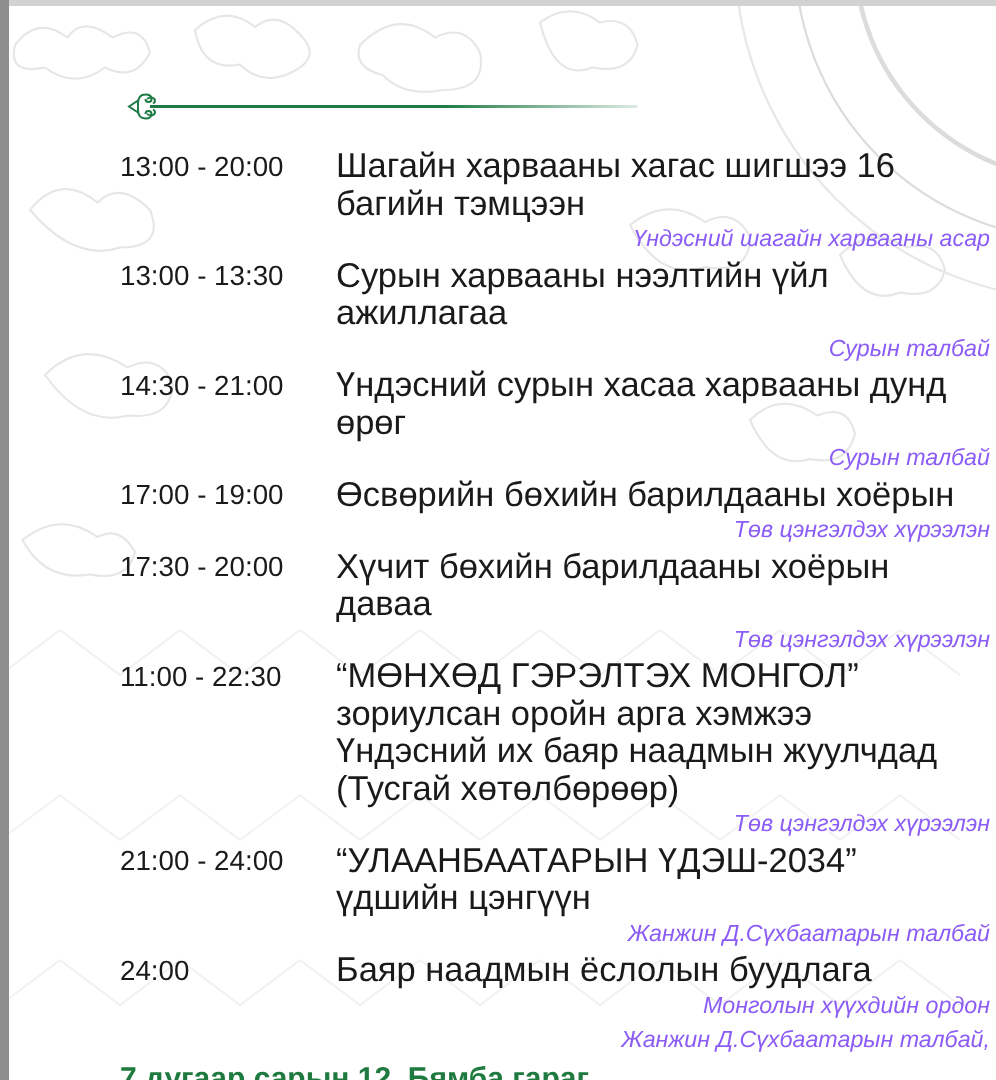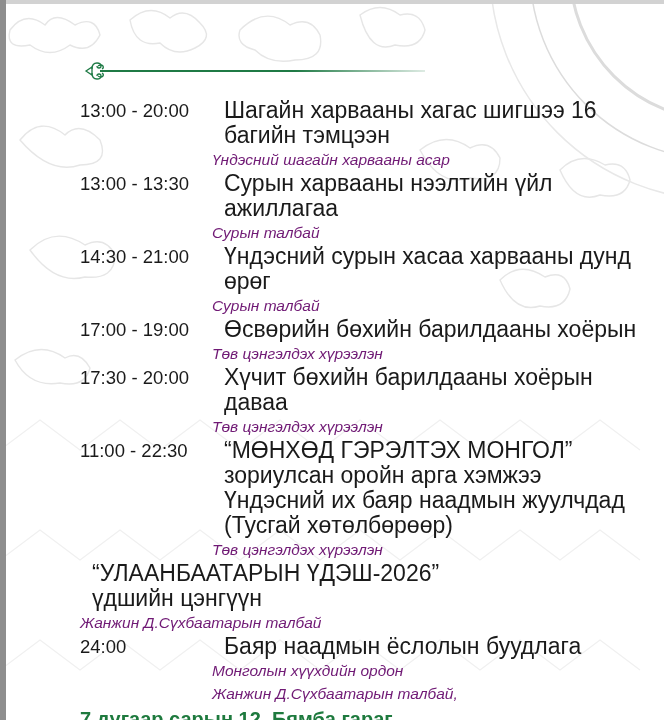--- a/index.html
+++ b/index.html
@@ -16,21 +16,21 @@
   .divider-line {
     position: absolute; left: 100px; top: 70px; width: 325px; height: 2px;
     background: linear-gradient(to right, #1f7a45 0%, #1f7a45 60%, rgba(31,122,69,0.15) 100%);
     z-index: 2;
   }
   .schedule { position: absolute; left: 80px; top: 98px; width: 580px; z-index: 3; }
   .event { display: flex; }
   .time { width: 132px; flex: none; font-size: 18.5px; line-height: 25px; white-space: nowrap; }
   .desc { flex: 1; }
   .title { font-size: 23px; line-height: 25px; margin-left: 12px; }
-  .venue { font-size: 15.5px; line-height: 23px; font-style: italic; color: #701a75; }
+  .venue { font-size: 15.5px; line-height: 23px; font-style: italic; color: #8b5cf6; text-align: right; }
   .next-heading {
     position: absolute; left: 80px; top: 708px; z-index: 3;
     font-size: 20px; font-weight: bold; color: #1e7a3e; white-space: nowrap;
   }
 </style>
 </head>
 <body>
 
 <div class="top-strip"></div>
 <div class="left-strip"></div>
@@ -119,22 +119,23 @@
     <div class="desc">
       <div class="title">“МӨНХӨД ГЭРЭЛТЭХ МОНГОЛ”</div>
       <div class="title">зориулсан оройн арга хэмжээ</div>
       <div class="title">Үндэсний их баяр наадмын жуулчдад</div>
       <div class="title">(Тусгай хөтөлбөрөөр)</div>
       <div class="venue">Төв цэнгэлдэх хүрээлэн</div>
     </div>
   </div>
 
   <div class="event">
+    <div class="time">21:00 - 24:00</div>
     <div class="desc">
-      <div class="title">“УЛААНБААТАРЫН ҮДЭШ-2026”</div>
+      <div class="title">“УЛААНБААТАРЫН ҮДЭШ-2034”</div>
       <div class="title">үдшийн цэнгүүн</div>
       <div class="venue">Жанжин Д.Сүхбаатарын талбай</div>
     </div>
   </div>
 
   <div class="event">
     <div class="time">24:00</div>
     <div class="desc">
       <div class="title">Баяр наадмын ёслолын буудлага</div>
       <div class="venue">Монголын хүүхдийн ордон</div>

